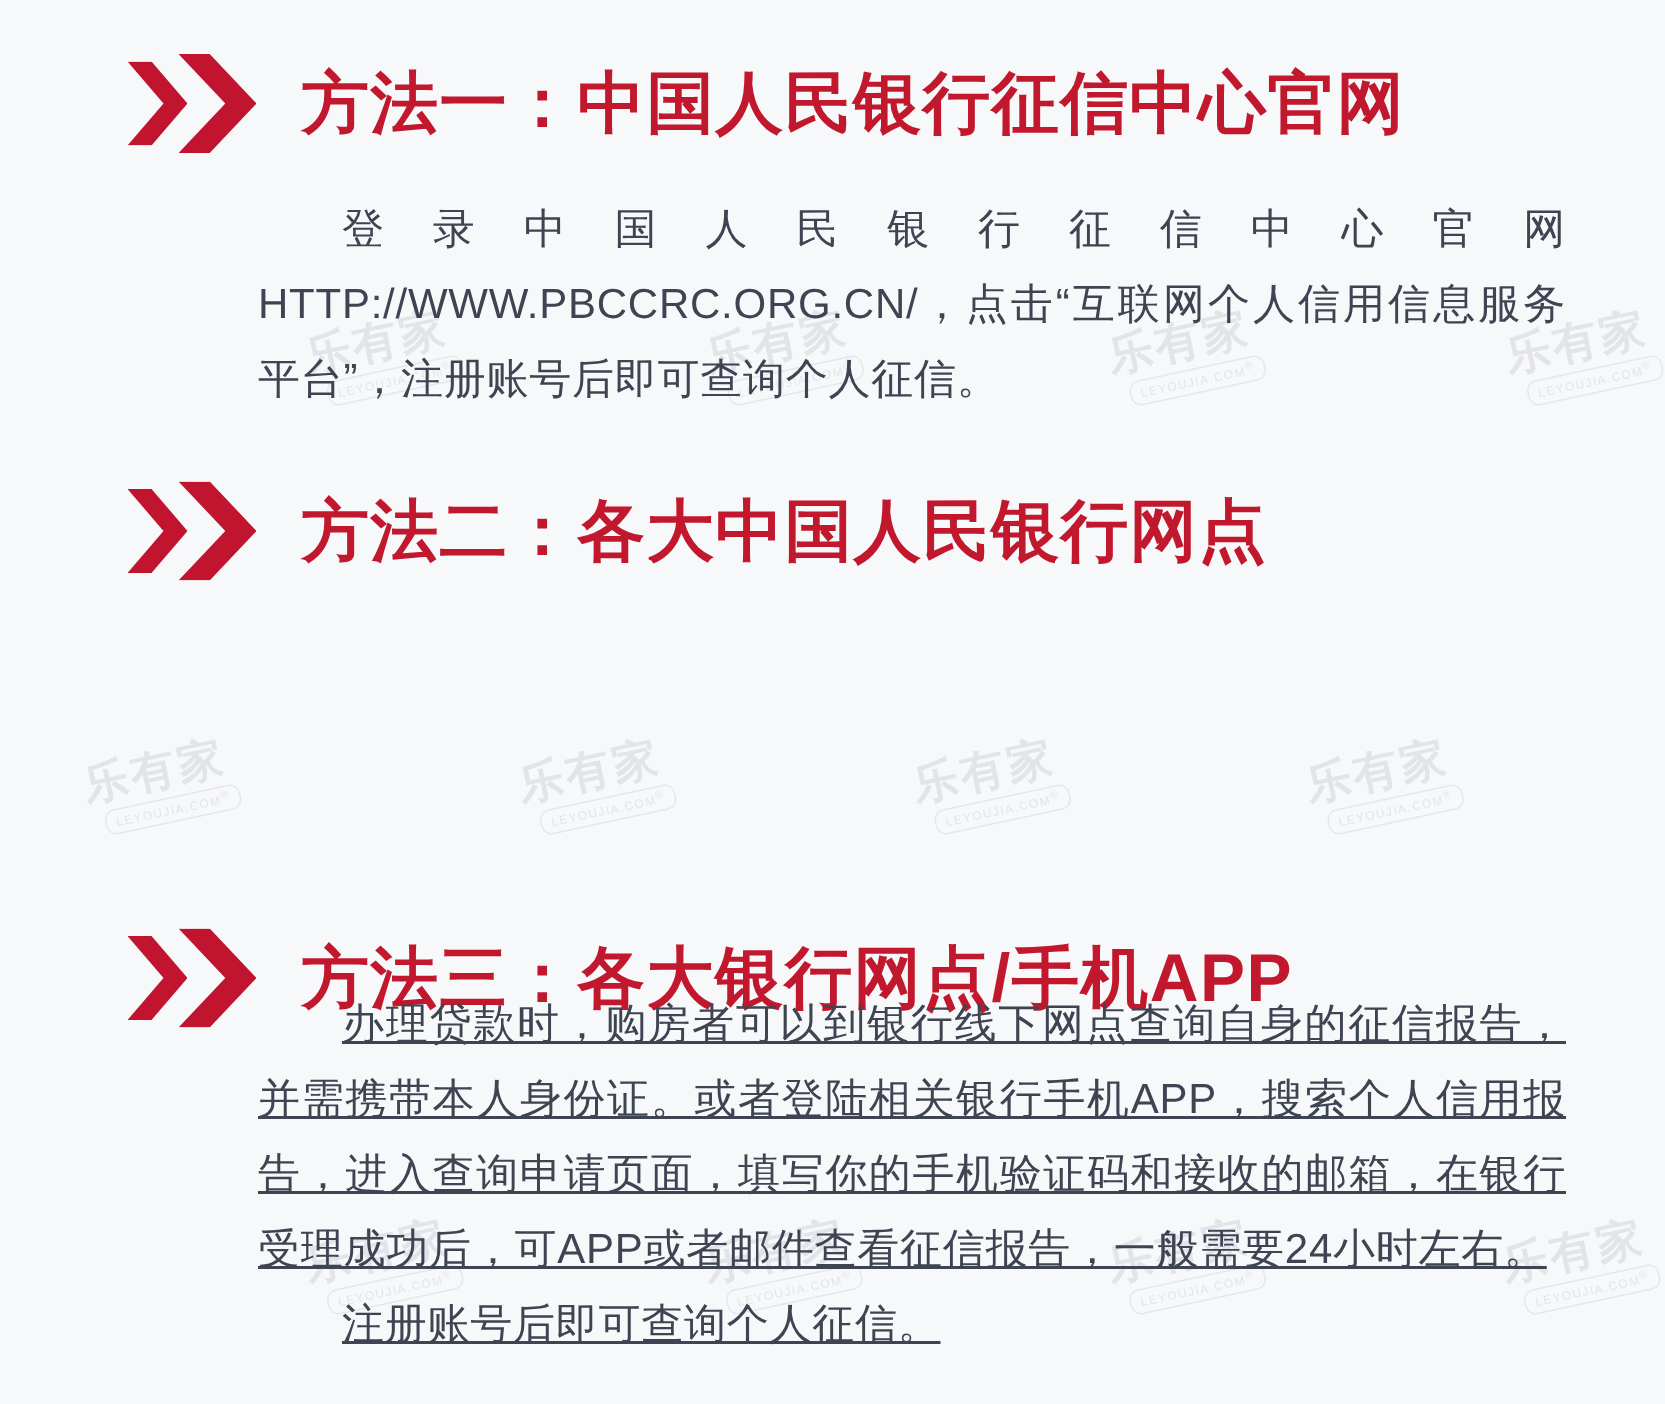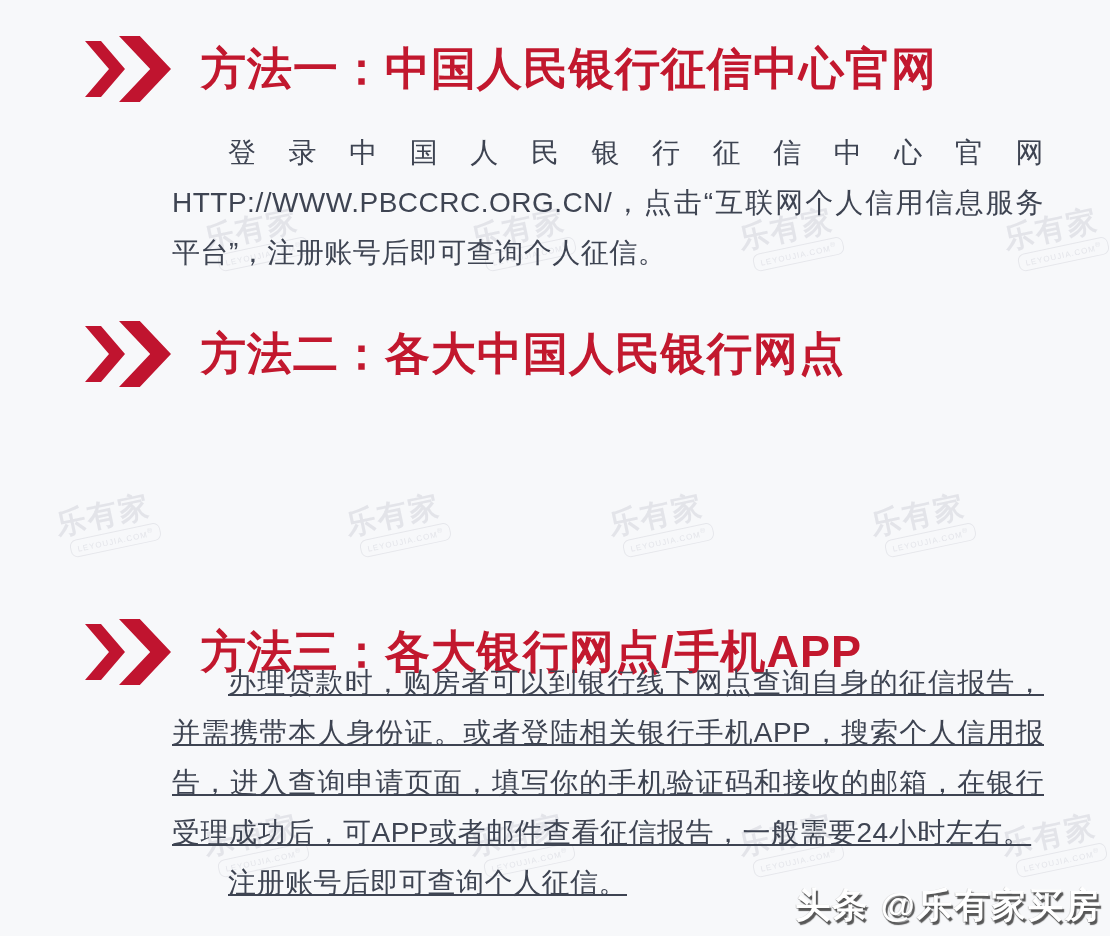--- a/index.html
+++ b/index.html
@@ -194,15 +194,14 @@
       <span class="chev chev-small"></span>
       <span class="chev chev-big"></span>
     </span>
     <span class="heading-text">方法三：各大银行网点/手机APP</span>
   </div>
   <div class="para-block" style="top: 658px; text-decoration: underline;">
     <p class="para">办理贷款时，购房者可以到银行线下网点查询自身的征信报告，并需携带本人身份证。或者登陆相关银行手机APP，搜索个人信用报告，进入查询申请页面，填写你的手机验证码和接收的邮箱，在银行受理成功后，可APP或者邮件查看征信报告，一般需要24小时左右。</p>
     <p class="para">注册账号后即可查询个人征信。</p>
   </div>
 
-  <div class="toutiao">头条 @乐有家买房</div>
 
 </div>
 
 </body></html>

